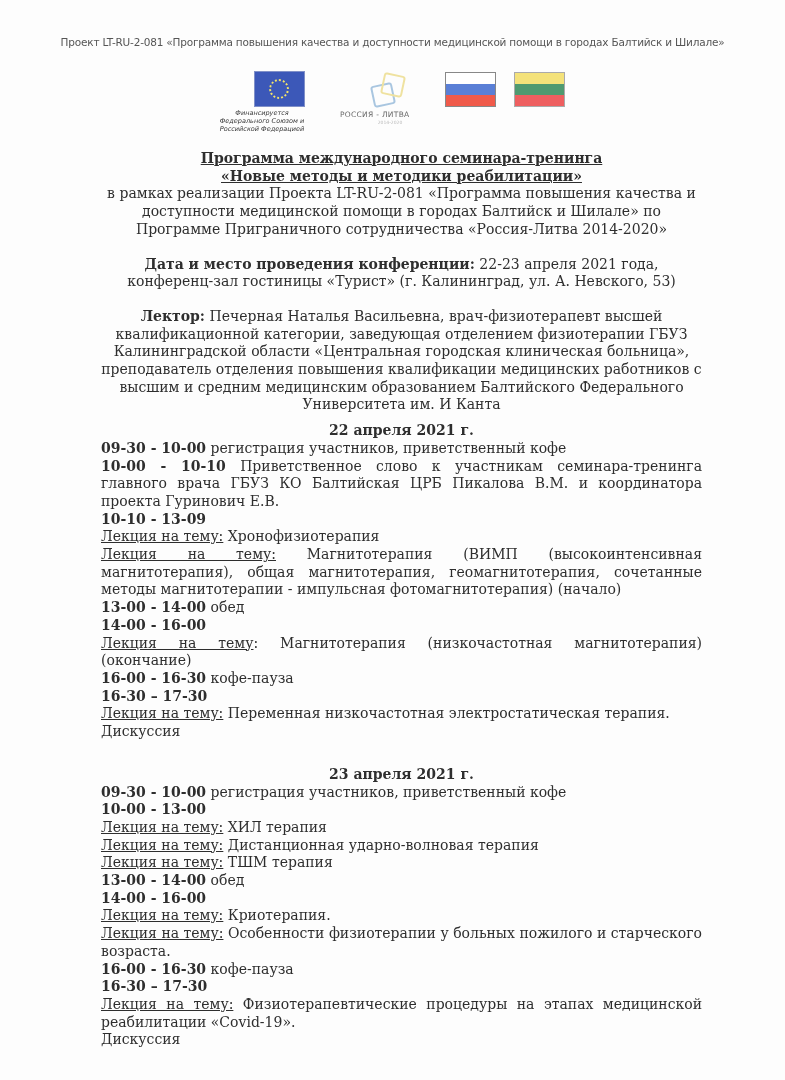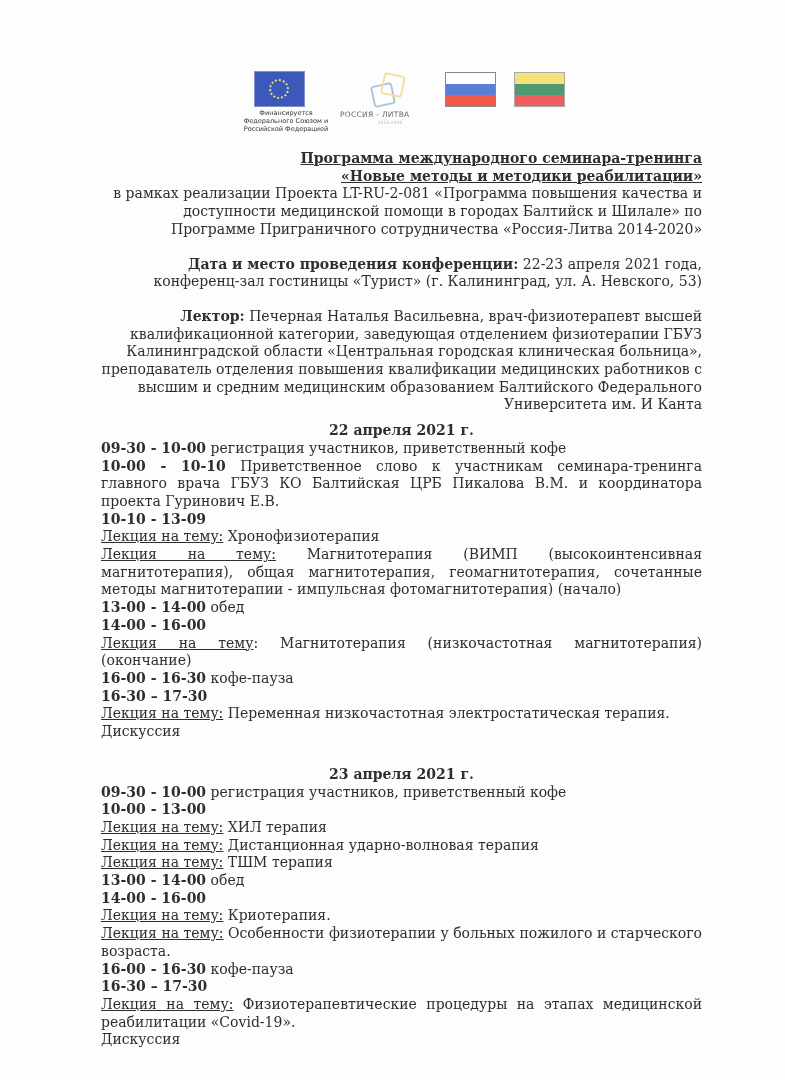--- a/index.html
+++ b/index.html
@@ -5,46 +5,47 @@
     html, body { margin: 0; padding: 0; background: #ffffff; }
     body { width: 785px; height: 1080px; position: relative; overflow: hidden; color: #2b2b2b; }
     .page { position: absolute; left: 0; top: 0; width: 785px; height: 1080px; background: #fdfdfd; }
     .header-line {
       position: absolute; top: 36px; left: 0; width: 785px; text-align: center;
       font-family: "DejaVu Sans", sans-serif; font-size: 10.5px; color: #555; letter-spacing: -0.2px;
     }
     .logos { position: absolute; top: 70px; left: 0; width: 785px; height: 70px; }
     .eu-flag { position: absolute; left: 254px; top: 1px; width: 49px; height: 34px; background: #3c58b8; border: 1px solid #8090c8; }
     .eu-flag .stars { position: absolute; left: 14px; top: 7px; width: 20px; height: 20px; border-radius: 50%; border: 2px dotted #f2e36a; box-sizing: border-box; }
-    .eu-caption { position: absolute; left: 236px; top: 39px; width: 100px; text-align: center; font-family: "DejaVu Sans", sans-serif; font-size: 6.5px; line-height: 8px; color: #333; }
+    .eu-caption { position: absolute; left: 212px; top: 39px; width: 100px; text-align: center; font-family: "DejaVu Sans", sans-serif; font-size: 6.5px; line-height: 8px; color: #333; font-style: italic; }
     .ru-lt-logo { position: absolute; left: 358px; top: 0px; width: 60px; height: 36px; }
     .ru-lt-logo .sq1 { position: absolute; left: 14px; top: 14px; width: 18px; height: 18px; border: 2px solid #a9c6e0; border-radius: 3px; transform: rotate(-12deg); }
     .ru-lt-logo .sq2 { position: absolute; left: 24px; top: 4px; width: 18px; height: 18px; border: 2px solid #efe2a0; border-radius: 3px; transform: rotate(12deg); }
     .ru-lt-caption { position: absolute; left: 340px; top: 40px; width: 100px; text-align: left; font-family: "DejaVu Sans", sans-serif; font-size: 7.5px; color: #6a6a6a; letter-spacing: 0.3px; }
     .ru-lt-sub { position: absolute; left: 355px; top: 50px; width: 70px; text-align: center; font-family: "DejaVu Sans", sans-serif; font-size: 4.5px; color: #bbb; }
     .flag { position: absolute; top: 2px; width: 51px; height: 35px; border: 1px solid #888; box-sizing: border-box; }
     .flag div { height: 33.33%; }
     .flag-ru { left: 445px; }
     .flag-lt { left: 514px; border-color: #aaa; }
 
     .doc { position: absolute; left: 101px; top: 150px; width: 601px; font-family: "DejaVu Serif", serif; font-size: 14px; line-height: 17.7px; color: #2e2e2e; }
-    .center { text-align: right; }
+    .center { text-align: center; }
     .title { font-weight: bold; text-decoration: underline; }
     .b { font-weight: bold; }
     .u { text-decoration: underline; }
     .justify { text-align: justify; }
     .gap { height: 17px; }
     p { margin: 0; }
     .day-title { text-align: center; font-weight: bold; margin-top: 8px; }
   </style>
 </head>
 <body>
 
 <div class="page">
 
+  <div class="header-line">Проект LT-RU-2-081 «Программа повышения качества и доступности медицинской помощи в городах Балтийск и Шилале»</div>
 
   <div class="logos">
     <div class="eu-flag">
         <div class="stars"></div>
       </div>
     <div class="eu-caption">
       <div>Финансируется</div>
       <div>Федерального Союзом и</div>
       <div>Российской Федерацией</div>
     </div>

